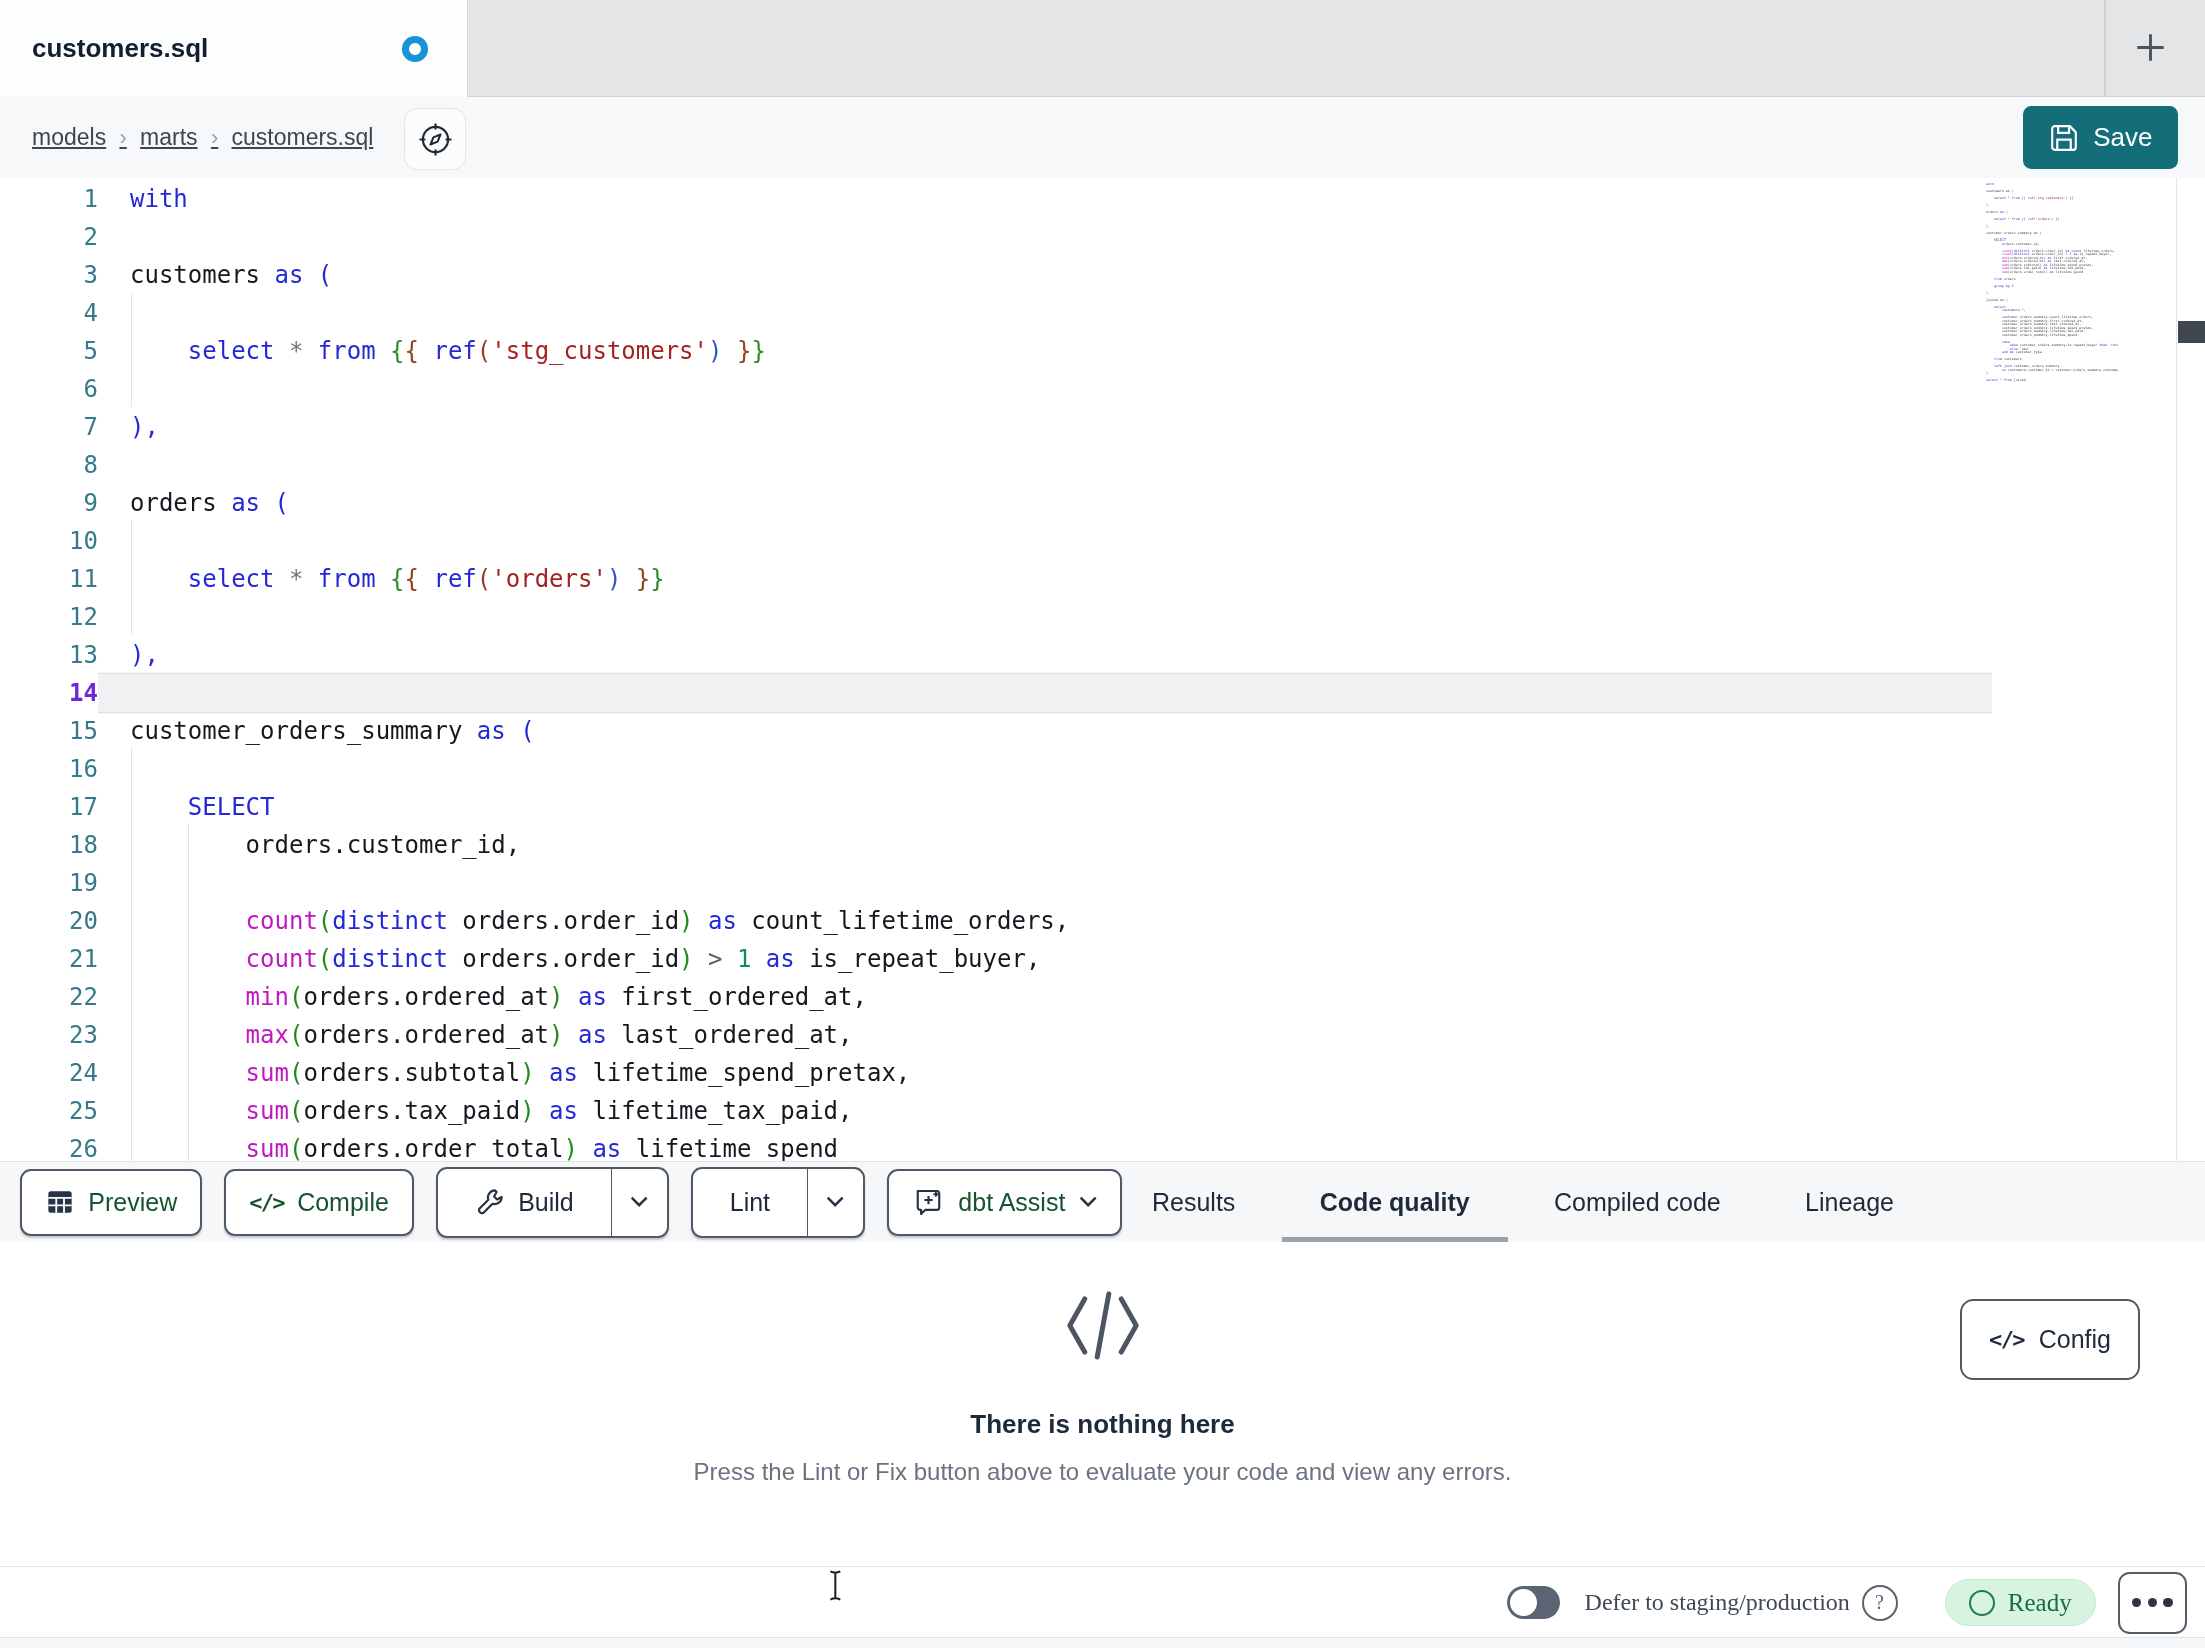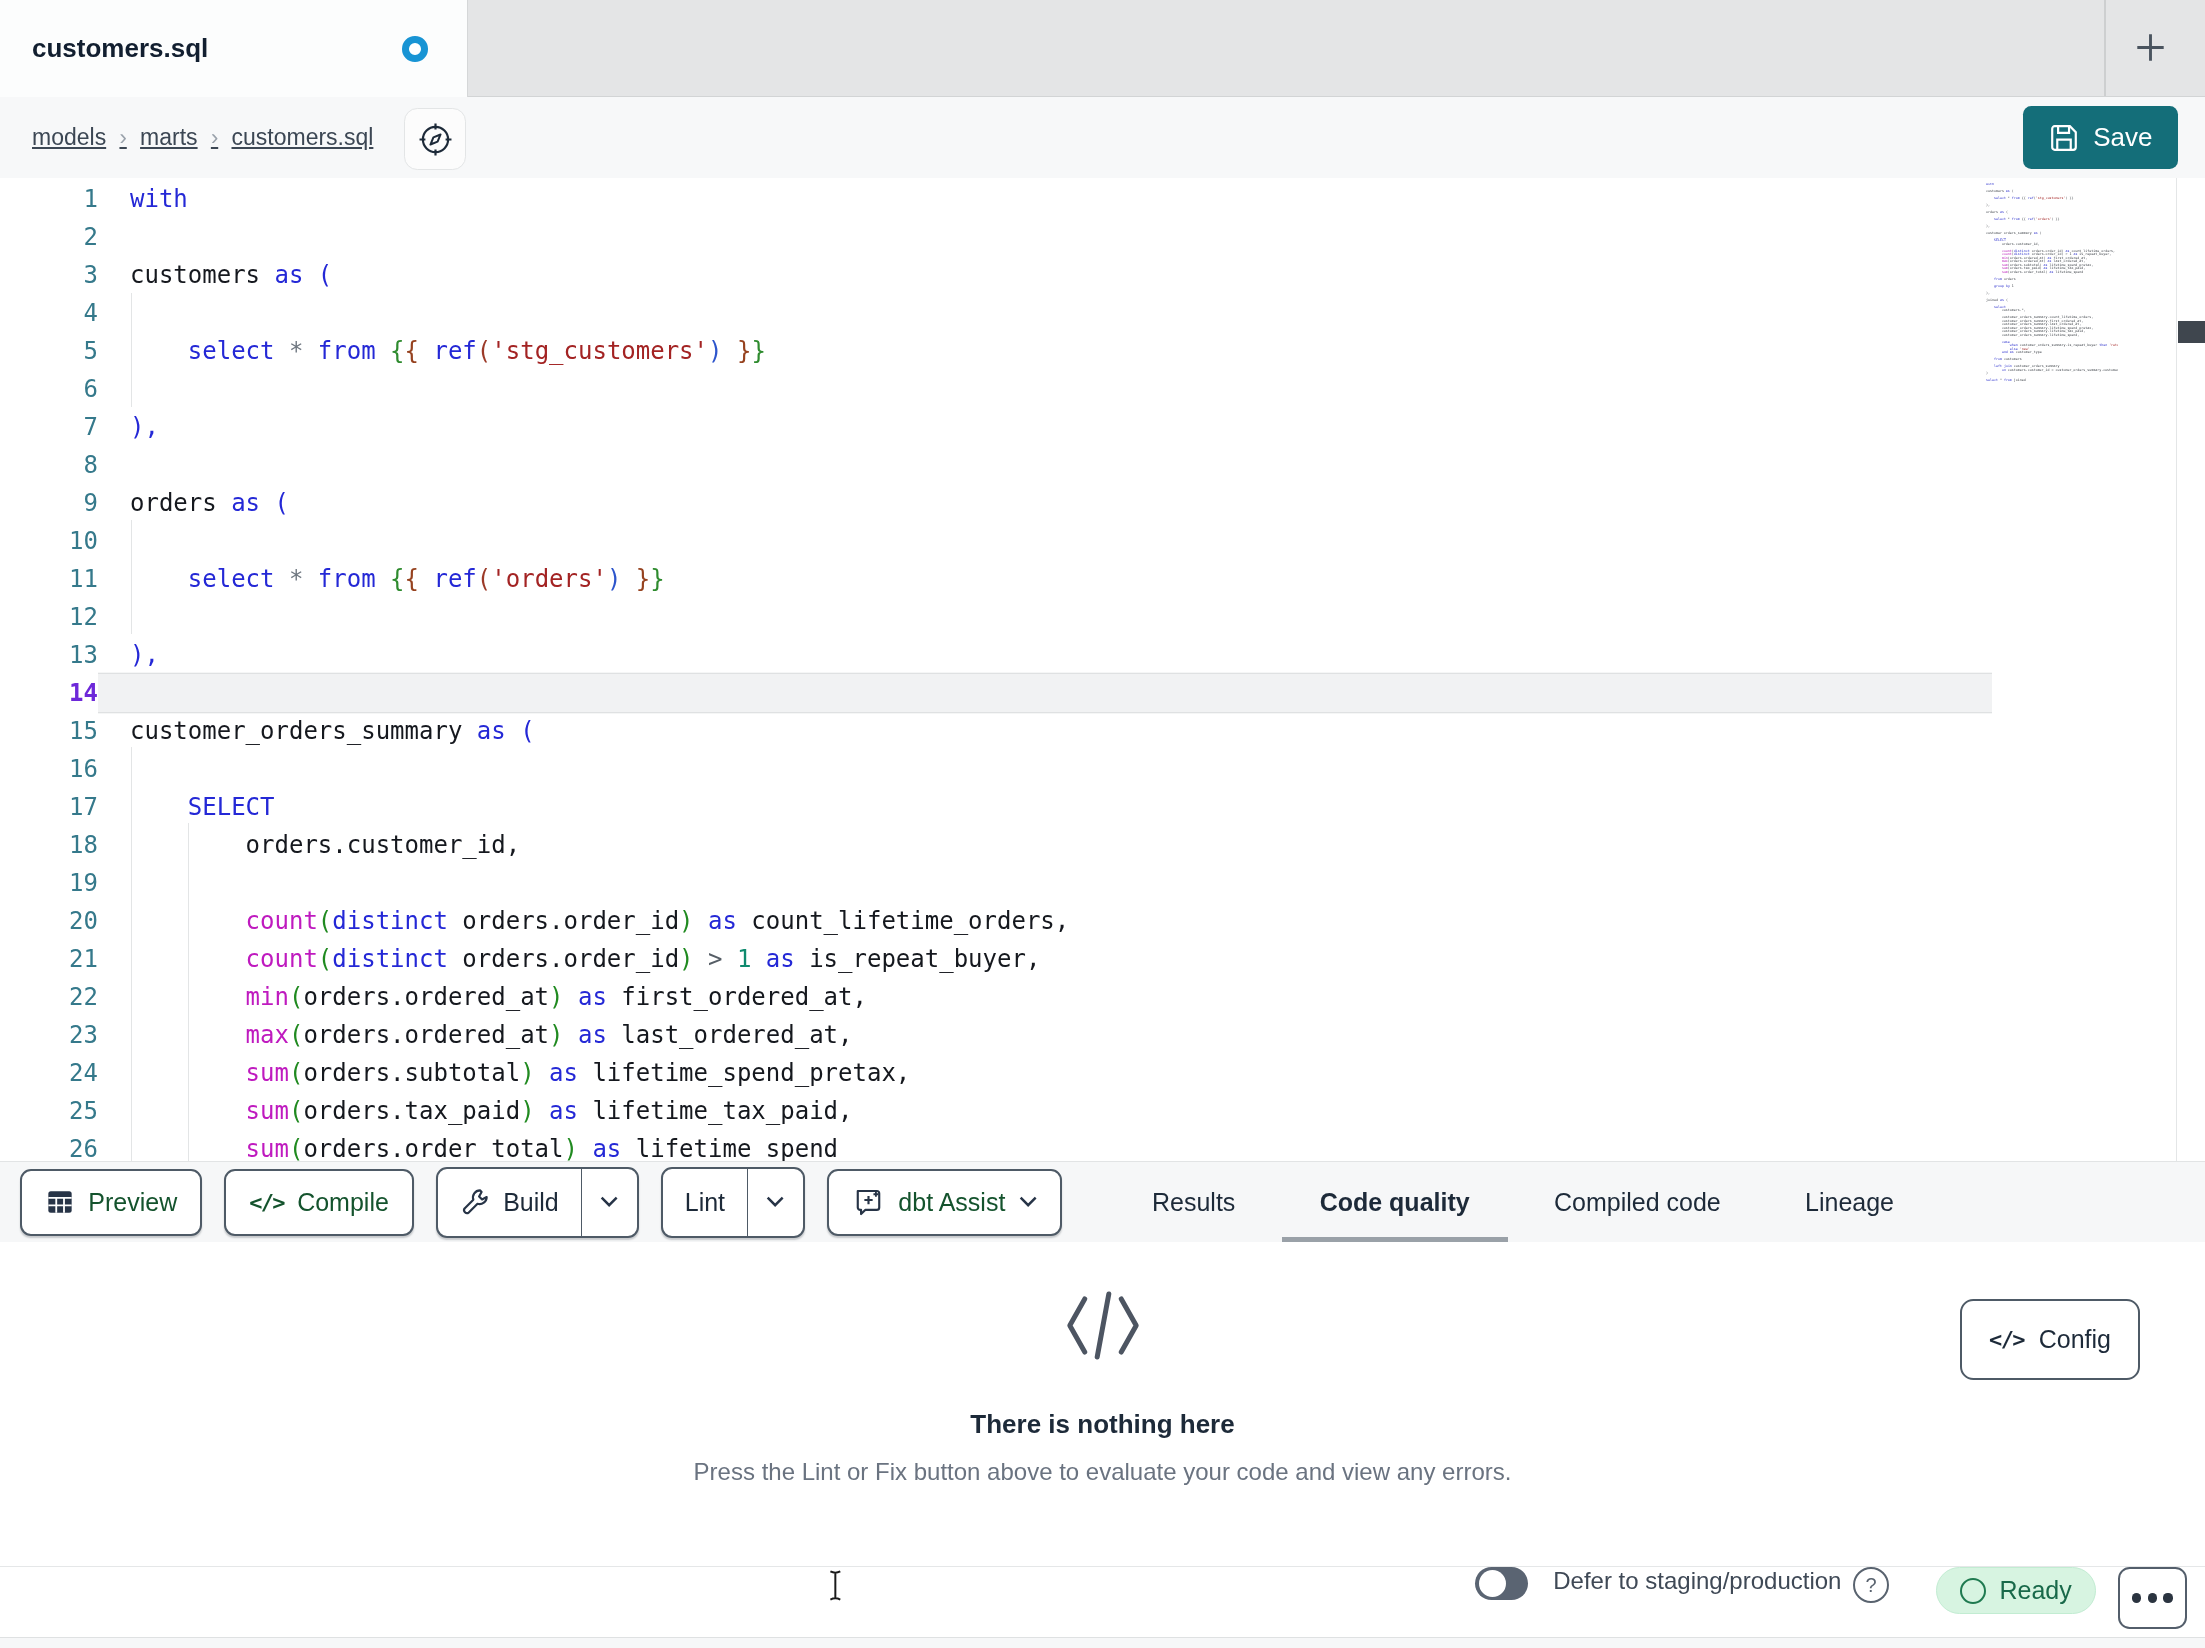--- a/index.html
+++ b/index.html
@@ -35,36 +35,36 @@
   .guide{position:absolute;width:1.3px;background:#e3e5e6;}
   #minimap{position:absolute;left:1986px;top:5px;width:132px;font-family:"DejaVu Sans Mono",monospace;font-size:3.3px;line-height:3.5px;color:#3a3f45;white-space:pre;overflow:hidden;}
   .m-k{color:#2a2ecc}.m-f{color:#b81ab8}.m-s{color:#a32323}
   #scrollcol{position:absolute;left:2176px;top:0;width:29px;height:983px;border-left:0.8px solid #e4e6e7;background:#ffffff;}
   #scrollthumb{position:absolute;left:0.8px;top:143px;width:28px;height:22px;background:#3f464e;cursor:pointer;}
   
   #toolbar{position:absolute;left:0;top:1161px;width:2205px;height:80px;background:#f6f7f8;border-top:0.8px solid #e2e4e5;border-bottom:0.8px solid #d9dbdd;display:flex;align-items:center;}
   .btn-row{display:flex;align-items:center;gap:22px;padding-left:20px;}
   .ide-btn{height:67px;background:#ffffff;border:2.1px solid #4e5a66;border-radius:11px;display:inline-flex;align-items:center;gap:13.3px;padding:0 23px;font-size:25px;color:#14532d;cursor:pointer;box-shadow:0 2.5px 1.7px -0.8px rgba(30,40,50,.22);}
   .split-btn{height:67px;background:#ffffff;border:2.1px solid #4e5a66;border-radius:11px;display:inline-flex;align-items:stretch;box-shadow:0 2.5px 1.7px -0.8px rgba(30,40,50,.22);overflow:hidden;}
-  .split-main{display:flex;align-items:center;gap:13.3px;padding:0 22px;font-size:25px;cursor:pointer;}
+  .split-main{display:flex;align-items:center;gap:13.3px;padding:0 37px;font-size:25px;cursor:pointer;}
   .split-arrow{display:flex;align-items:center;justify-content:center;width:55px;border-left:1.3px solid #4e5a66;cursor:pointer;}
   .code-glyph{font-family:"DejaVu Sans Mono",monospace;font-weight:700;font-size:22px;letter-spacing:-1.7px;}
   #panel-tabs{position:absolute;right:273px;top:0;height:80px;display:flex;align-items:stretch;gap:8.3px;}
   .ptab{position:relative;display:flex;align-items:center;padding:0 38px;font-size:25px;color:#1d2a39;cursor:pointer;}
   .ptab.active{font-weight:700;}
   .ptab.active::after{content:"";position:absolute;left:0;right:0;bottom:-0.8px;height:5.8px;background:#9aa1a8;}
   
   #panel{position:absolute;left:0;top:1242px;width:2205px;height:323px;background:#ffffff;}
   .empty{position:absolute;left:0;right:0;top:42px;text-align:center;}
   .empty-icon{margin:0 auto;}
   .empty-title{margin-top:42px;font-size:26px;font-weight:700;color:#1d2a39;}
   .empty-sub{margin-top:18.3px;font-size:24px;color:#6a7380;}
   .config-btn{position:absolute;right:65px;top:57px;height:77px;padding:0 27px;background:#ffffff;border:2.1px solid #4e5a66;border-radius:13.3px;display:flex;align-items:center;gap:15px;font-size:25px;color:#1d2a39;cursor:pointer;}
   
-  #statusbar{position:absolute;left:0;top:1566px;width:2205px;height:71px;background:#ffffff;border-top:0.8px solid #e5e7e8;display:flex;align-items:flex-start;justify-content:flex-end;}
+  #statusbar{position:absolute;left:0;top:1566px;width:2205px;height:71px;background:#ffffff;border-top:0.8px solid #e5e7e8;display:flex;align-items:center;justify-content:flex-end;font-family:Liberation Serif, serif;}
   .toggle{width:53px;height:33px;border-radius:833px;background:#5a6472;position:relative;flex:none;cursor:pointer;}
   .toggle .knob{position:absolute;left:3.3px;top:3.3px;width:27px;height:27px;border-radius:50%;background:#ffffff;}
   .defer-label{font-size:24px;color:#3f4956;margin-left:25px;}
   .help{margin-left:11.7px;width:32px;height:32px;border:2.1px solid #59636f;border-radius:50%;display:flex;align-items:center;justify-content:center;font-size:20px;color:#59636f;cursor:pointer;flex:none;}
   .ready-badge{margin-left:47px;height:45px;border-radius:833px;background:#d7f4e1;border:0.8px solid #c2ecd2;display:flex;align-items:center;gap:13.3px;padding:0 23px;font-size:25px;color:#19694a;flex:none;cursor:pointer;}
   .ready-circle{width:22px;height:22px;border:2.5px solid #1f7a50;border-radius:50%;}
   .kebab{margin-left:22px;margin-right:18.3px;width:65px;height:58px;background:#ffffff;border:2.1px solid #535e6b;border-radius:11.7px;display:flex;align-items:center;justify-content:center;gap:6.7px;cursor:pointer;flex:none;}
   .kebab i{width:9.2px;height:9.2px;border-radius:50%;background:#2b3440;}
   #bottomstrip{position:absolute;left:0;top:1637px;width:2205px;height:11.7px;background:#f6f7f8;border-top:0.8px solid #dfe1e2;}
   #mouse-ibeam{position:absolute;left:827px;top:1569px;}

